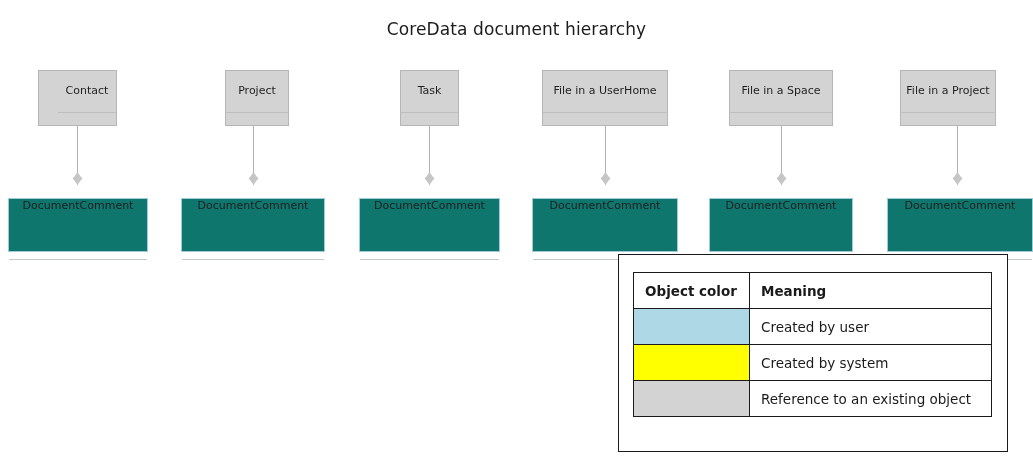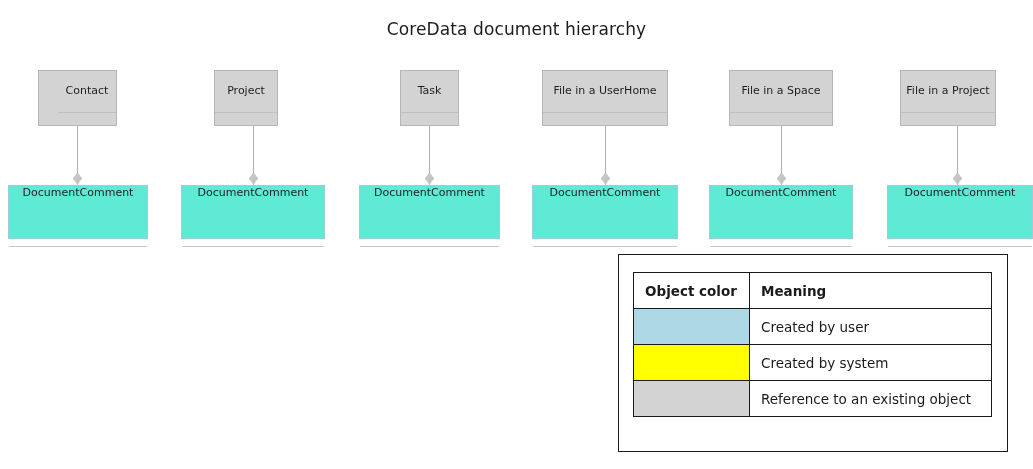--- a/index.html
+++ b/index.html
@@ -59,23 +59,23 @@
   }
 
   .node.parent-node {
     top: 70px;
     height: 56px;
   }
   .node.parent-node .node-title { padding-bottom: 2px; }
 
   
   .node.child-node {
-    top: 185px;
+    top: 198px;
     height: 54px;
-    background: #5eead4;
+    background: #0f766e;
     border-color: #a0ccd9;
     gap: 47px;
   }
   .node.child-node .node-compartment {
     border-top: 1px solid #c3c9cd;
     height: 14px;
   }
   .node.child-node .node-title {
     font-size: 11px;
   }
@@ -146,21 +146,21 @@
         <div class="node-compartment"></div>
       </div>
       <div class="connector-line" style="left: 77px;"></div>
       <div class="connector-diamond" style="left: 77px;"></div>
       <div class="node child-node" style="left: 8px; width: 140px;">
         <div class="node-title">DocumentComment</div>
         <div class="node-compartment"></div>
       </div>
     </div>
     <div class="column">
-      <div class="node parent-node" style="left: 214px; width: 64px;">
+      <div class="node parent-node" style="left: 225px; width: 64px;">
         <div class="node-title">Project</div>
         <div class="node-compartment"></div>
       </div>
       <div class="connector-line" style="left: 253px;"></div>
       <div class="connector-diamond" style="left: 253px;"></div>
       <div class="node child-node" style="left: 181px; width: 144px;">
         <div class="node-title">DocumentComment</div>
         <div class="node-compartment"></div>
       </div>
     </div>

